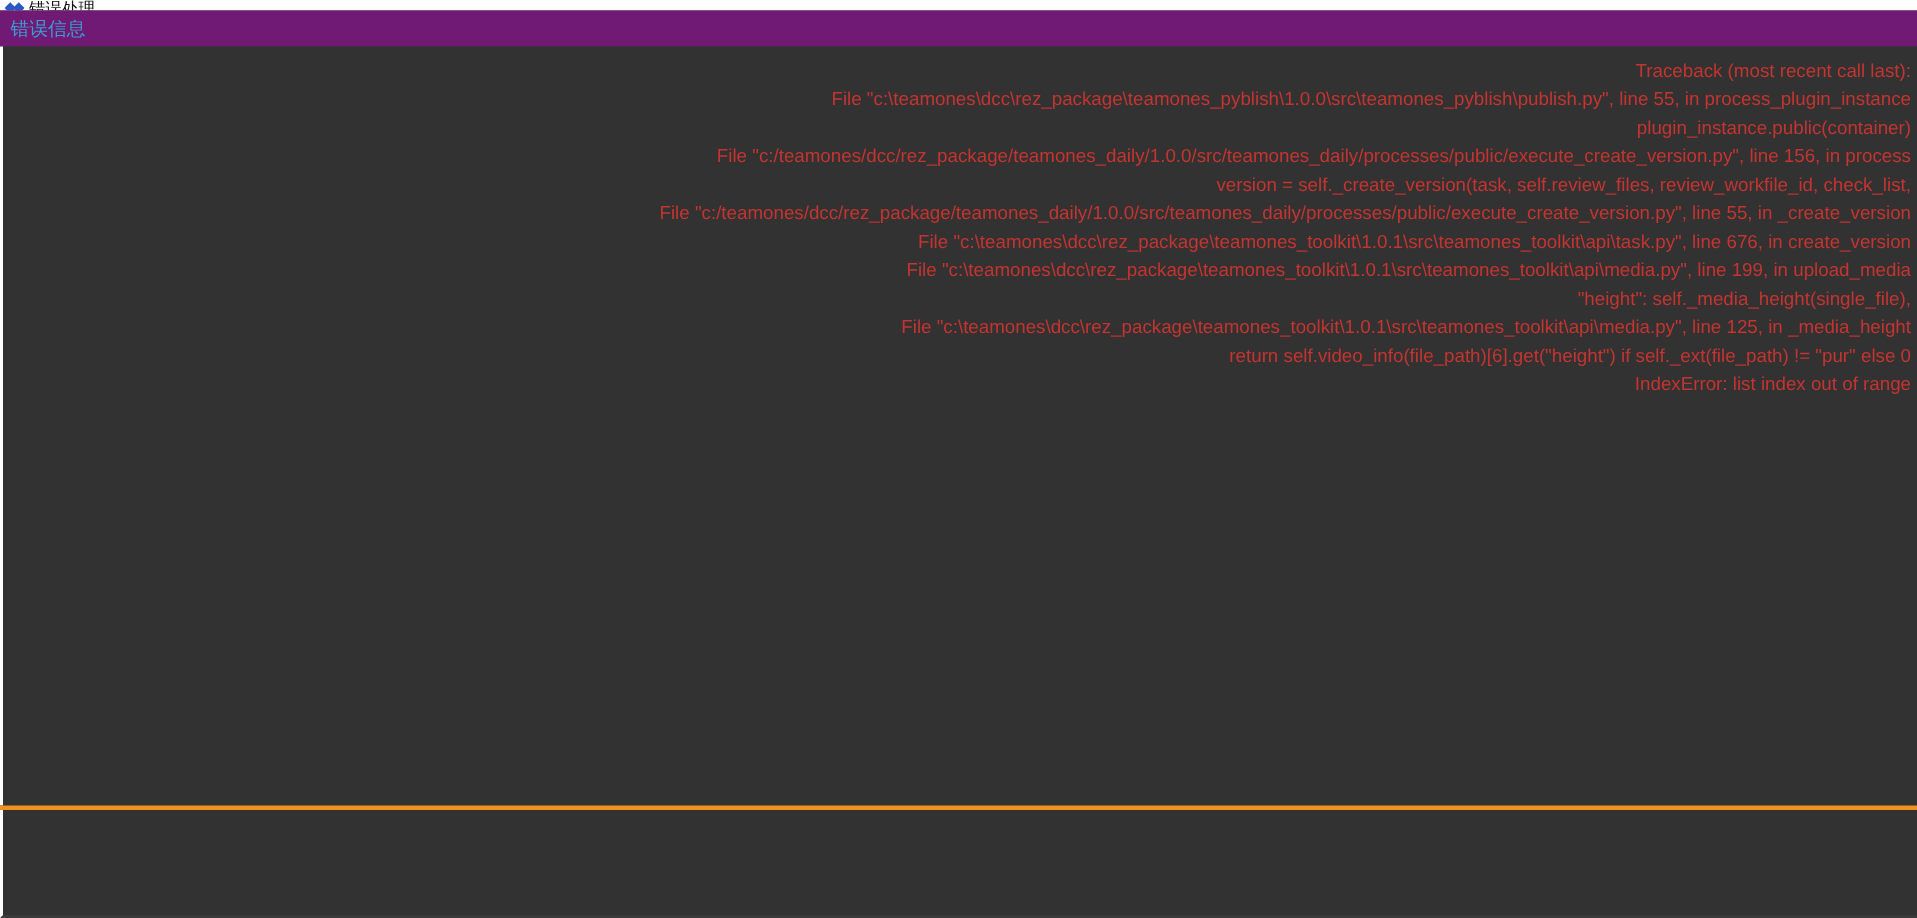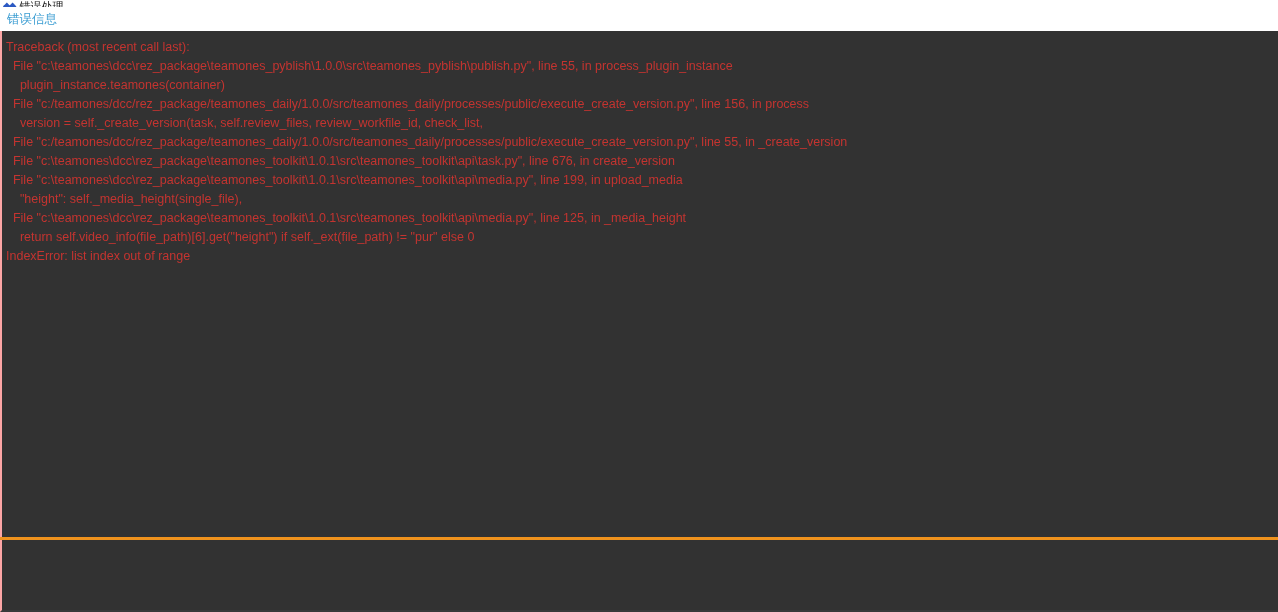--- a/index.html
+++ b/index.html
@@ -21,31 +21,32 @@
   }
   .app-icon {
     color: #2b59c3; font-size: 10px; line-height: 12px; letter-spacing: -2px;
   }
   .window-title {
     color: #111111; font-size: 11px; line-height: 13px;
   }
 
   
   .section-header {
-    height: 24px; background: #ffffff; flex: 0 0 auto;
+    height: 24px; background: #701a75; flex: 0 0 auto;
     display: flex; align-items: center;
     padding-left: 7px;
     color: #3b9dd2; font-size: 12.5px;
   }
 
   
   .pane {
     background: #323232;
-    border-left: 2px solid #fca5a5;
+    border-left: 2px solid #ffffff;
     overflow: hidden;
+    text-align: right;
   }
   .pane-top { flex: 1 1 auto; padding: 7px 4px 0 4px; }
   .pane-bottom { flex: 0 0 72px; border-bottom: 2px solid #3a3a3a; }
 
   .tb-line {
     white-space: pre-wrap;
     color: #c43430;
     font-size: 12.5px;
     line-height: 19px;
   }
@@ -67,21 +68,21 @@
   </div>
 
   <div class="section-header">
     <span>错误信息</span>
   </div>
 
   <div class="pane pane-top">
     <div>
         <div class="tb-line">Traceback (most recent call last):</div>
         <div class="tb-line">  File "c:\teamones\dcc\rez_package\teamones_pyblish\1.0.0\src\teamones_pyblish\publish.py", line 55, in process_plugin_instance</div>
-        <div class="tb-line">    plugin_instance.teamones(container)</div>
+        <div class="tb-line">    plugin_instance.public(container)</div>
         <div class="tb-line">  File "c:/teamones/dcc/rez_package/teamones_daily/1.0.0/src/teamones_daily/processes/public/execute_create_version.py", line 156, in process</div>
         <div class="tb-line">    version = self._create_version(task, self.review_files, review_workfile_id, check_list,</div>
         <div class="tb-line">  File "c:/teamones/dcc/rez_package/teamones_daily/1.0.0/src/teamones_daily/processes/public/execute_create_version.py", line 55, in _create_version</div>
         <div class="tb-line">  File "c:\teamones\dcc\rez_package\teamones_toolkit\1.0.1\src\teamones_toolkit\api\task.py", line 676, in create_version</div>
         <div class="tb-line">  File "c:\teamones\dcc\rez_package\teamones_toolkit\1.0.1\src\teamones_toolkit\api\media.py", line 199, in upload_media</div>
         <div class="tb-line">    "height": self._media_height(single_file),</div>
         <div class="tb-line">  File "c:\teamones\dcc\rez_package\teamones_toolkit\1.0.1\src\teamones_toolkit\api\media.py", line 125, in _media_height</div>
         <div class="tb-line">    return self.video_info(file_path)[6].get("height") if self._ext(file_path) != "pur" else 0</div>
         <div class="tb-line">IndexError: list index out of range</div>
       </div>

